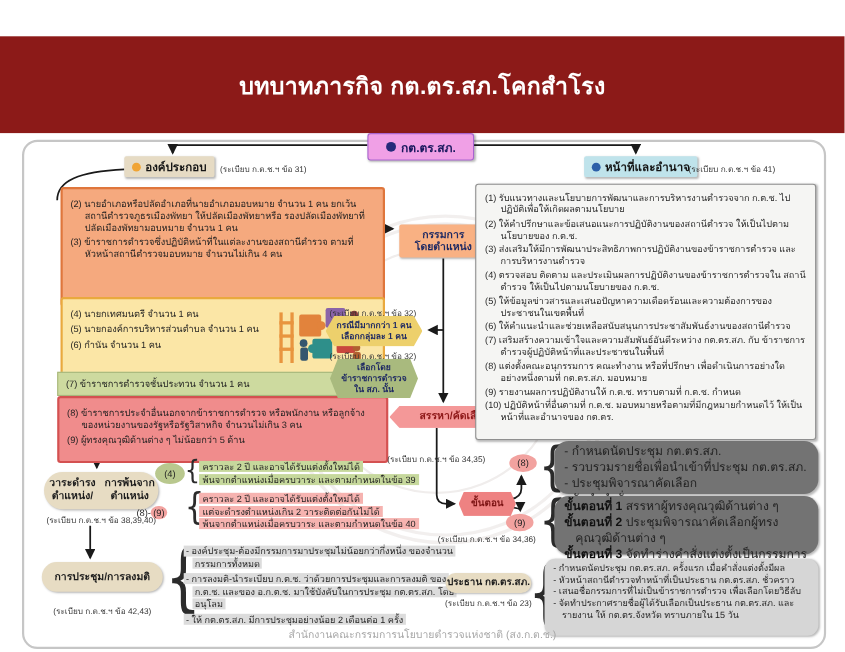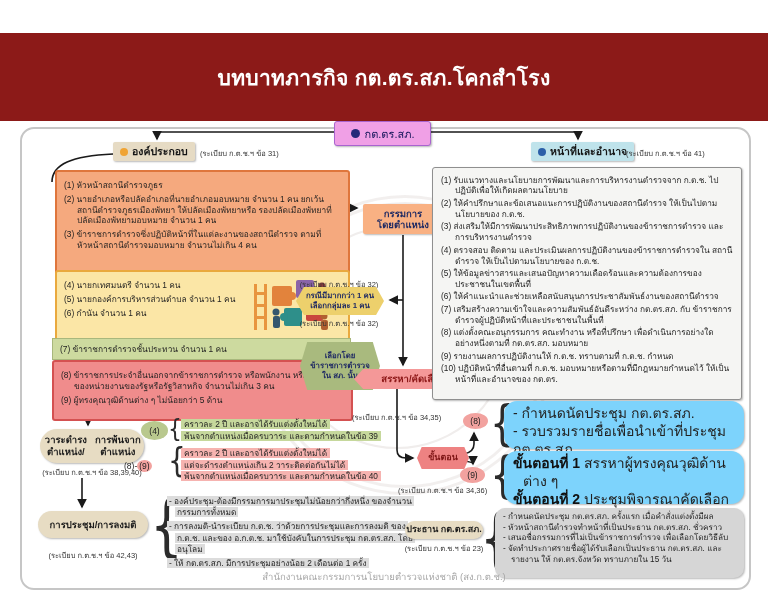--- a/index.html
+++ b/index.html
@@ -10,40 +10,40 @@
   .banner{left:0;top:33px;width:768px;height:88px;background:#8c1a18;display:flex;align-items:center;justify-content:center;}
   .banner-title{color:#ffffff;font-size:21px;font-weight:bold;letter-spacing:.3px;}
   
   .frame{left:20px;top:127px;width:727px;height:459px;border:2px solid #c6c6c6;border-radius:14px;background:#fff;}
   .watermark{left:255px;top:195px;width:280px;height:280px;border-radius:50%;border:10px double #efeceb;opacity:.8;}
   .watermark2{left:285px;top:225px;width:220px;height:220px;border-radius:50%;border:2px solid #f0edec;}
   svg.lines{left:0;top:0;width:768px;height:593px;pointer-events:none;}
   
   .node{box-shadow:1px 1px 2px rgba(0,0,0,.28);}
   .root-pill{left:334px;top:121px;width:95px;height:23px;background:#f0a0e6;border:1.5px solid #a964cf;border-radius:3px;
-             display:flex;align-items:center;justify-content:center;gap:5px;font-weight:normal;font-size:11px;color:#17175c;}
+             display:flex;align-items:center;justify-content:center;gap:5px;font-weight:bold;font-size:11px;color:#17175c;}
   .dot{width:9px;height:9px;border-radius:50%;flex:0 0 auto;}
   .hdr-label{height:19px;display:flex;align-items:center;gap:4px;padding:0 7px;font-weight:bold;font-size:10.5px;color:#151515;border-radius:2px;}
   .hdr-left{left:113px;top:142px;background:#e6dbc4;}
   .hdr-right{left:531px;top:142px;background:#bfe3eb;}
   .ref{font-size:7.5px;color:#333;white-space:nowrap;}
   
   .lbox{padding:5px 7px;font-size:8.4px;line-height:1.28;border-radius:3px;}
   .lbox .it{padding-left:13px;text-indent:-13px;margin:3px 0;}
   .box-a{left:55px;top:170px;width:277px;height:95px;background:#f5a97e;border:2px solid #df763c;}
   .box-b{left:55px;top:270px;width:277px;height:65px;background:#fbe6a6;border:2px solid #e9a93e;}
   .box-c{left:52px;top:338px;width:283px;height:20px;background:#cdda9f;border:1.5px solid #a8b77c;display:flex;align-items:center;padding:0 7px;font-size:8.4px;}
   .box-d{left:52px;top:360px;width:283px;height:47px;background:#f08c8c;border:2px solid #d45151;}
   
   .byposition{left:363px;top:204px;width:80px;height:30px;background:#f9b183;display:flex;flex-direction:column;align-items:center;justify-content:center;
               font-weight:bold;font-size:9.5px;color:#1f2a63;line-height:1.2;border-radius:2px;}
   .hex{clip-path:polygon(9% 0,91% 0,100% 50%,91% 100%,9% 100%,0 50%);display:flex;flex-direction:column;align-items:center;justify-content:center;
        font-weight:bold;color:#1f2a63;line-height:1.25;text-align:center;}
   .hex-yellow{left:296px;top:287px;width:88px;height:28px;background:#edd06c;font-size:7.8px;}
-  .hex-green{left:300px;top:326px;width:80px;height:48px;background:#a9ba7e;font-size:7.8px;margin-top:16px;}
+  .hex-green{left:300px;top:326px;width:80px;height:36px;background:#a9ba7e;font-size:7.8px;}
   .hex-recruit{left:354px;top:369px;width:86px;height:20px;background:#f49898;font-size:9.5px;color:#8c1616;padding-left:16px;}
   .hex-steps{left:417px;top:447px;width:52px;height:22px;background:#ee8282;font-size:9px;color:#7e1515;}
   .ref-mid{text-align:center;}
   
   .duties{left:432px;top:167px;width:310px;height:233px;background:#f5f5f3;border:1.5px solid #8f8f8f;border-radius:3px;
           padding:5px 8px;font-size:8.3px;line-height:1.32;box-sizing:border-box;}
   .duties .it{padding-left:14px;text-indent:-14px;margin:1.5px 0;}
   
   .tan-pill{background:#e7dcc3;display:flex;align-items:center;justify-content:center;
             font-weight:bold;color:#1c1c1c;text-align:center;line-height:1.25;}
@@ -71,21 +71,21 @@
   .brace89{left:168px;top:447px;font-size:28px;transform:scaleY(1.2);}
   .braceM{left:150px;top:492px;font-size:52px;transform:scaleY(1.3);transform-origin:top;}
   .brace8{left:490px;top:400px;font-size:38px;transform:scaleY(1.25);transform-origin:top;}
   .brace9{left:490px;top:449px;font-size:40px;transform:scaleY(1.25);transform-origin:top;}
   .braceC{left:480px;top:506px;font-size:50px;transform:scaleY(1.3);transform-origin:top;}
   
   .meet-lines{left:167px;top:496px;width:262px;font-size:8.3px;line-height:1.15;}
   .meet-lines .bl{padding-left:8px;text-indent:-8px;margin-bottom:3px;}
   .meet-lines .bl span{background:#dcdcdc;padding:0 2px;box-decoration-break:clone;-webkit-box-decoration-break:clone;line-height:1.35;}
   
-  .redbox{background:#7dd3fc;border-radius:13px;padding:3px 9px;font-size:14px;line-height:1.3;box-sizing:border-box;color:#222;}
+  .redbox{background:#737373;border-radius:13px;padding:3px 9px;font-size:11px;line-height:1.3;box-sizing:border-box;color:#222;}
   .redbox1{left:504px;top:401px;width:240px;height:48px;}
   .redbox2{left:504px;top:451px;width:240px;height:53px;}
   .redbox2 .pl{padding-left:10px;text-indent:-10px;}
   .redbox b{color:#111;}
   
   .graybox{left:495px;top:508px;width:249px;height:70px;background:#d6d6d6;border-radius:10px;padding:4px 8px;
            font-size:8.2px;line-height:1.3;box-sizing:border-box;}
   .graybox .bl{padding-left:8px;text-indent:-8px;}
   .footer{left:184px;top:569px;width:400px;text-align:center;font-size:9.5px;color:#a6a6a6;}
 </style>
@@ -138,21 +138,20 @@
   </div>
   <div class="abs ref" style="left:200px;top:147px">(ระเบียบ ก.ต.ช.ฯ ข้อ 31)</div>
 
   <div class="abs hdr-label hdr-right node">
     <span class="dot" style="background:#2b5fa8;width:8px;height:8px"></span>
     <span>หน้าที่และอำนาจ</span>
   </div>
   <div class="abs ref" style="left:626px;top:147px">(ระเบียบ ก.ต.ช.ฯ ข้อ 41)</div>
 
   <div class="abs lbox box-a">
-    <div class="it">(1) หัวหน้าสถานีตำรวจภูธร</div>
     <div class="it">(2) นายอำเภอหรือปลัดอำเภอที่นายอำเภอมอบหมาย จำนวน 1 คน ยกเว้นสถานีตำรวจภูธรเมืองพัทยา ให้ปลัดเมืองพัทยาหรือ รองปลัดเมืองพัทยาที่ปลัดเมืองพัทยามอบหมาย จำนวน 1 คน</div>
     <div class="it">(3) ข้าราชการตำรวจซึ่งปฏิบัติหน้าที่ในแต่ละงานของสถานีตำรวจ ตามที่หัวหน้าสถานีตำรวจมอบหมาย จำนวนไม่เกิน 4 คน</div>
   </div>
   <div class="abs lbox box-b">
     <div class="it" style="width:185px">(4) นายกเทศมนตรี จำนวน 1 คน</div>
     <div class="it" style="width:185px">(5) นายกองค์การบริหารส่วนตำบล จำนวน 1 คน</div>
     <div class="it" style="width:185px">(6) กำนัน จำนวน 1 คน</div>
     <svg class="abs" style="left:195px;top:4px" width="78" height="56" viewBox="0 0 78 56">
       <rect x="2" y="8" width="3" height="46" fill="#e8953f"></rect>
         <rect x="12" y="8" width="3" height="46" fill="#e8953f"></rect>

